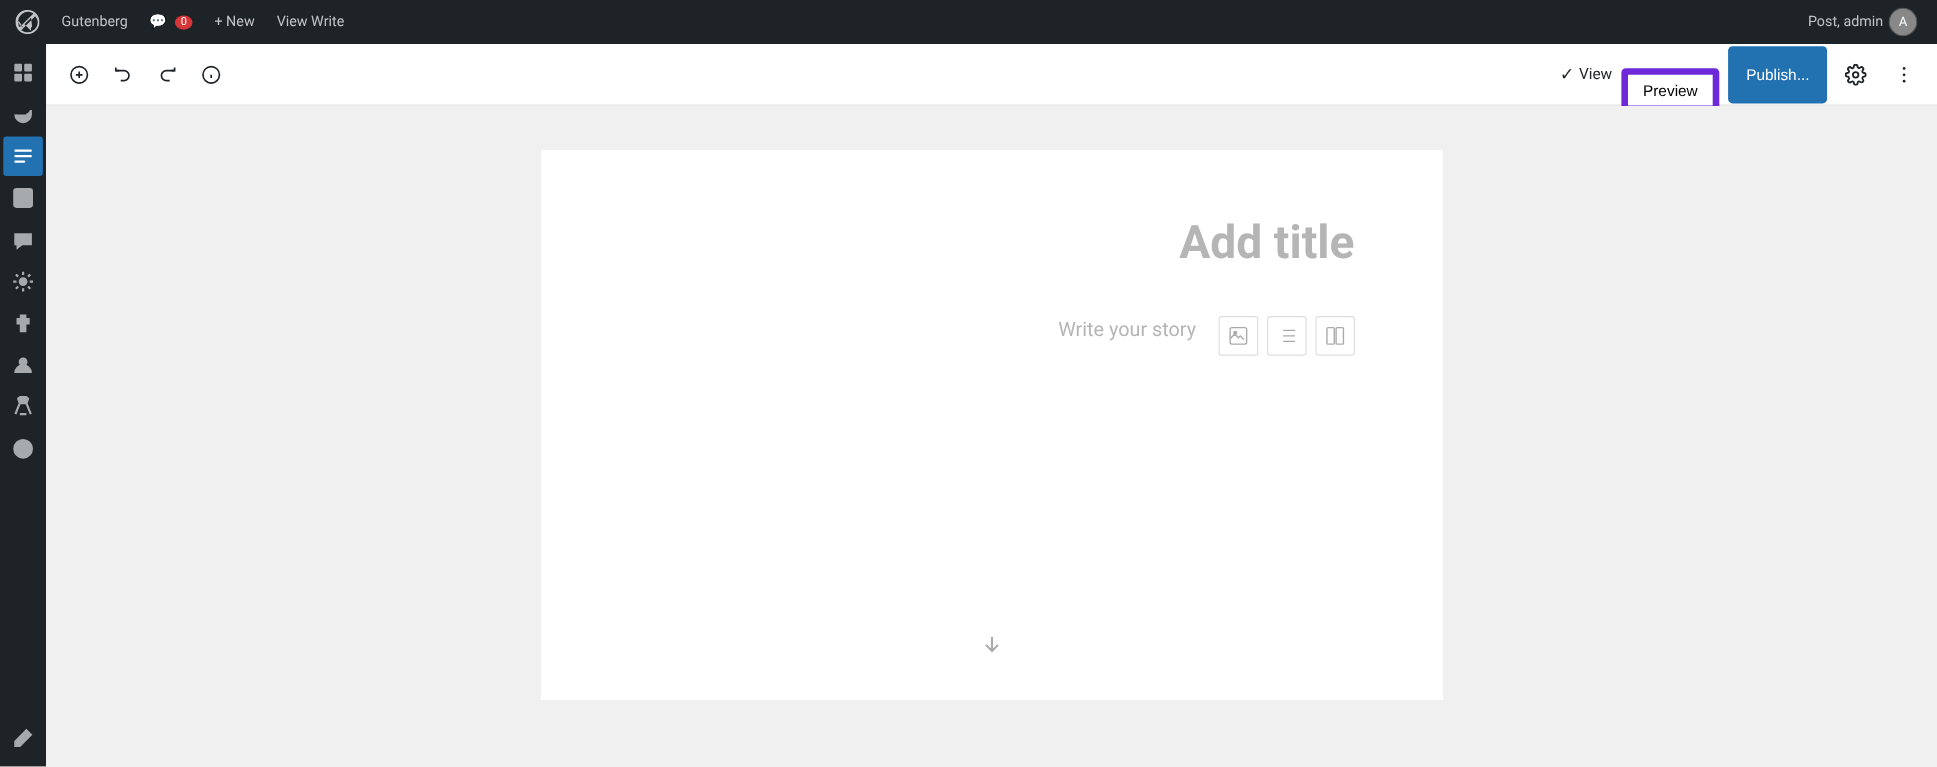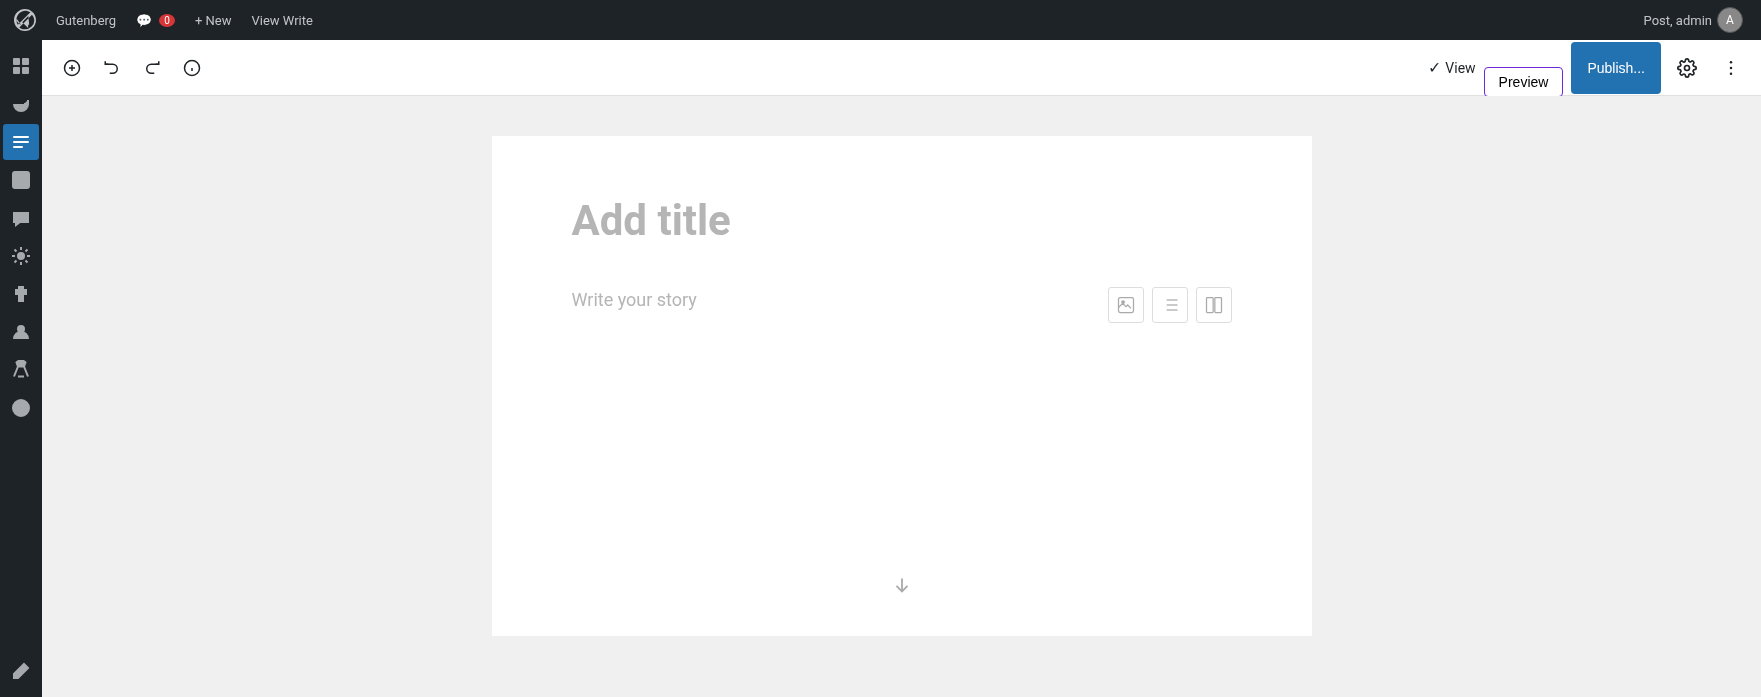--- a/index.html
+++ b/index.html
@@ -114,21 +114,21 @@
     }
     .toolbar-btn svg { width: 18px; height: 18px; fill: none; stroke: currentColor; stroke-width: 2; }
     .toolbar-spacer { flex: 1; }
     .toolbar-right { display: flex; align-items: center; gap: 8px; }
     .saved-status {
       display: flex; align-items: center; gap: 4px;
       color: #1d2327; font-size: 14px;
     }
     .btn-preview {
       padding: 6px 14px;
-      border: 1px solid #6d28d9;
+      border: 6px solid #6d28d9;
       border-radius: 4px;
       background: #fff;
       font-size: 14px;
       cursor: pointer;
       font-weight: 500;
       margin-top: 28px;
     }
     .btn-publish {
       padding: 18px 16px;
       border: none;
@@ -150,20 +150,21 @@
     }
 
     
     #editor-content {
       flex: 1;
       overflow-y: auto;
       display: flex;
       justify-content: center;
       padding: 40px 20px 80px;
       background: #f0f0f1;
+      text-align: right;
     }
     #editor-canvas {
       background: #fff;
       width: 100%;
       max-width: 820px;
       min-height: 500px;
       padding: 60px 80px;
       position: relative;
     }
     .title-placeholder {

